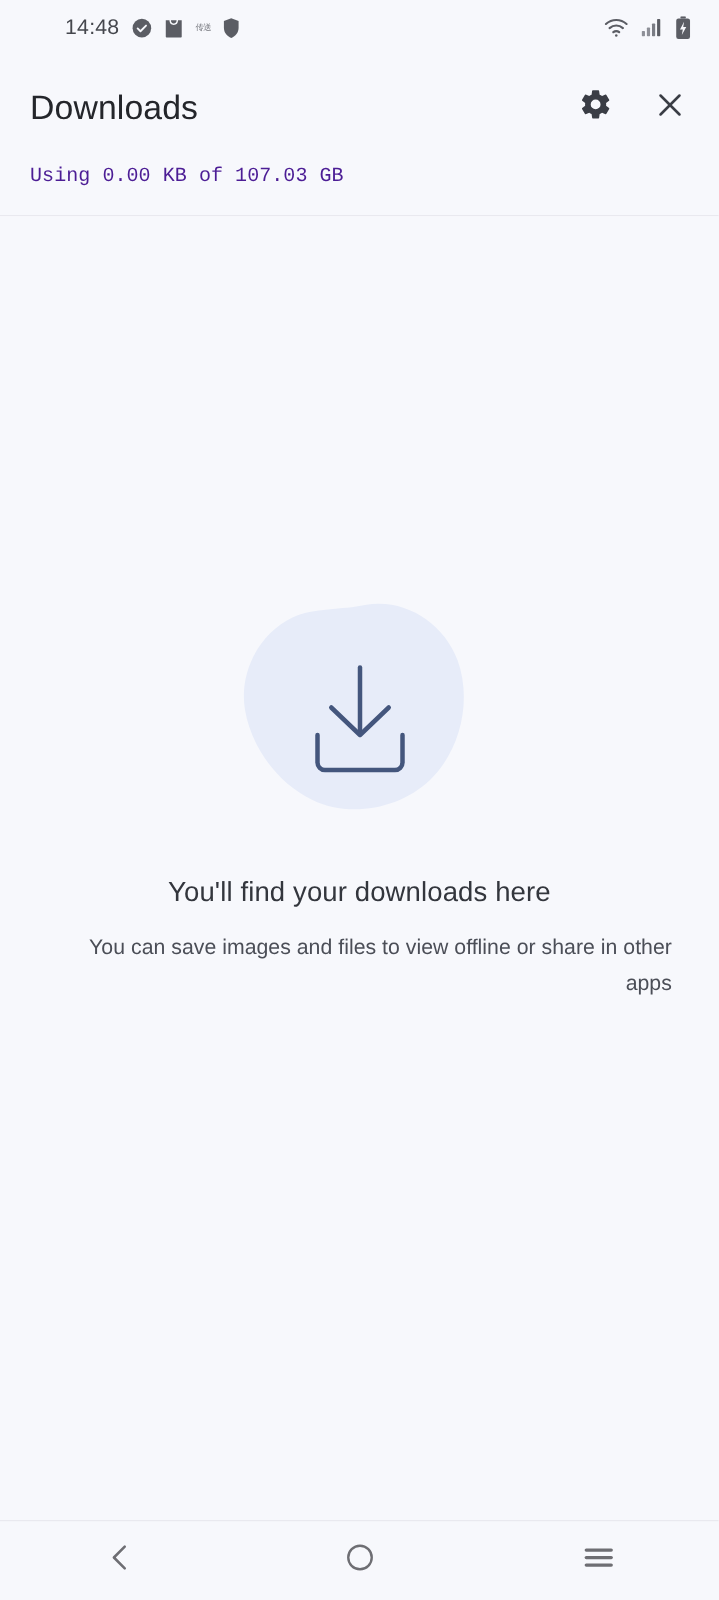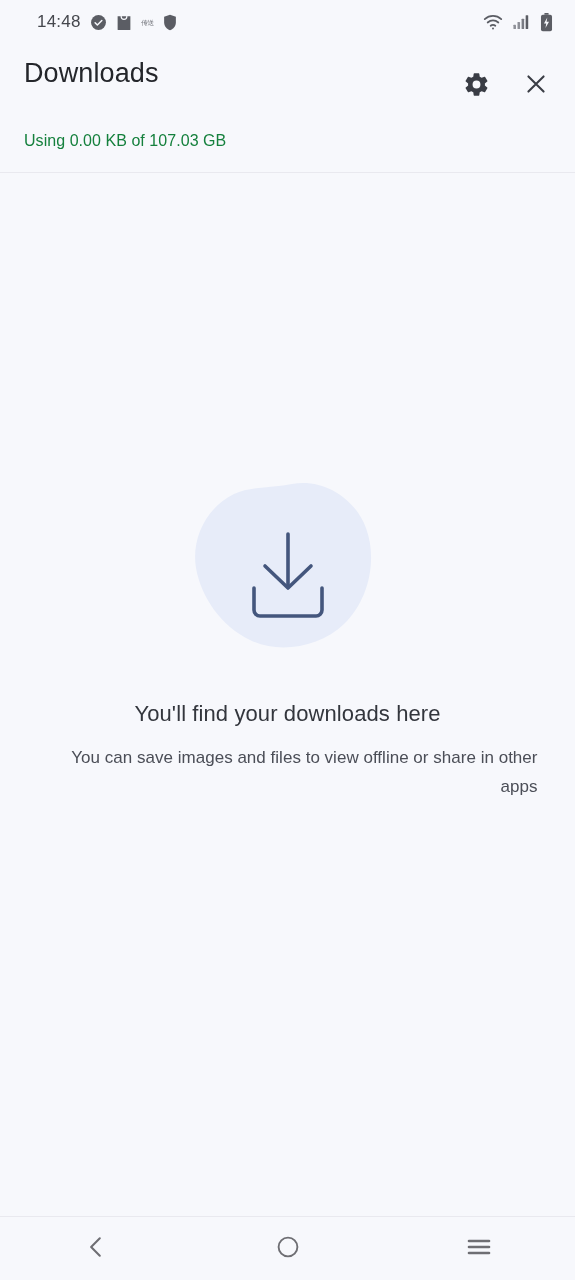--- a/index.html
+++ b/index.html
@@ -9,44 +9,44 @@
     font-family:"Liberation Sans", sans-serif;
     -webkit-font-smoothing:antialiased;
     overflow:hidden;
   }
   .phone { position:relative; width:575px; height:1280px; display:flex; flex-direction:column; background:#f7f8fc; }
 
   
   .statusbar {
     height:44px; flex:0 0 44px;
     display:flex; align-items:center;
-    padding:0 22px 0 37px;
+    padding:0 22px 0 52px;
     background:#f7f8fc;
   }
   .sb-left { display:flex; align-items:center; gap:9px; }
   .sb-right { margin-left:auto; display:flex; align-items:center; gap:10px; }
   .sb-time { font-size:17px; color:#45474d; letter-spacing:.2px; }
   .sb-ico { display:flex; align-items:center; justify-content:center; }
   .cjk-badge {
     font-size:7px; color:#6d6f76; line-height:1;
     transform:scale(.95); letter-spacing:-.5px;
   }
 
   
   .header {
     flex:0 0 auto; padding:14px 22px 0 24px;
     background:#f7f8fc;
   }
-  .header-row { display:flex; height:56px;gap:25px; }
+  .header-row { display:flex; align-items:center; height:56px;gap:25px; }
   .title { font-size:27px; color:#24262b; font-weight:400; letter-spacing:.1px; }
   .header-actions { margin-left:auto; display:flex; align-items:center; gap:26px; }
   .hdr-btn { width:34px; height:34px; display:flex; align-items:center; justify-content:center; cursor:pointer; }
   .storage {
-    font-size:16px; color:#15803d;
-    padding:18px 0 22px 0; letter-spacing:.05px;
+    font-size:16px; color:#4c1d95;
+    padding:18px 0 22px 0; letter-spacing:.05px;font-family:Liberation Mono, monospace;
   }
   .divider { height:1px; background:#e9e9ef; width:100%; }
 
   
   .main {
     flex:1 1 auto; position:relative;
     display:flex; flex-direction:column;
     align-items:center; justify-content:flex-start;
     background:#f7f8fc;
   }

